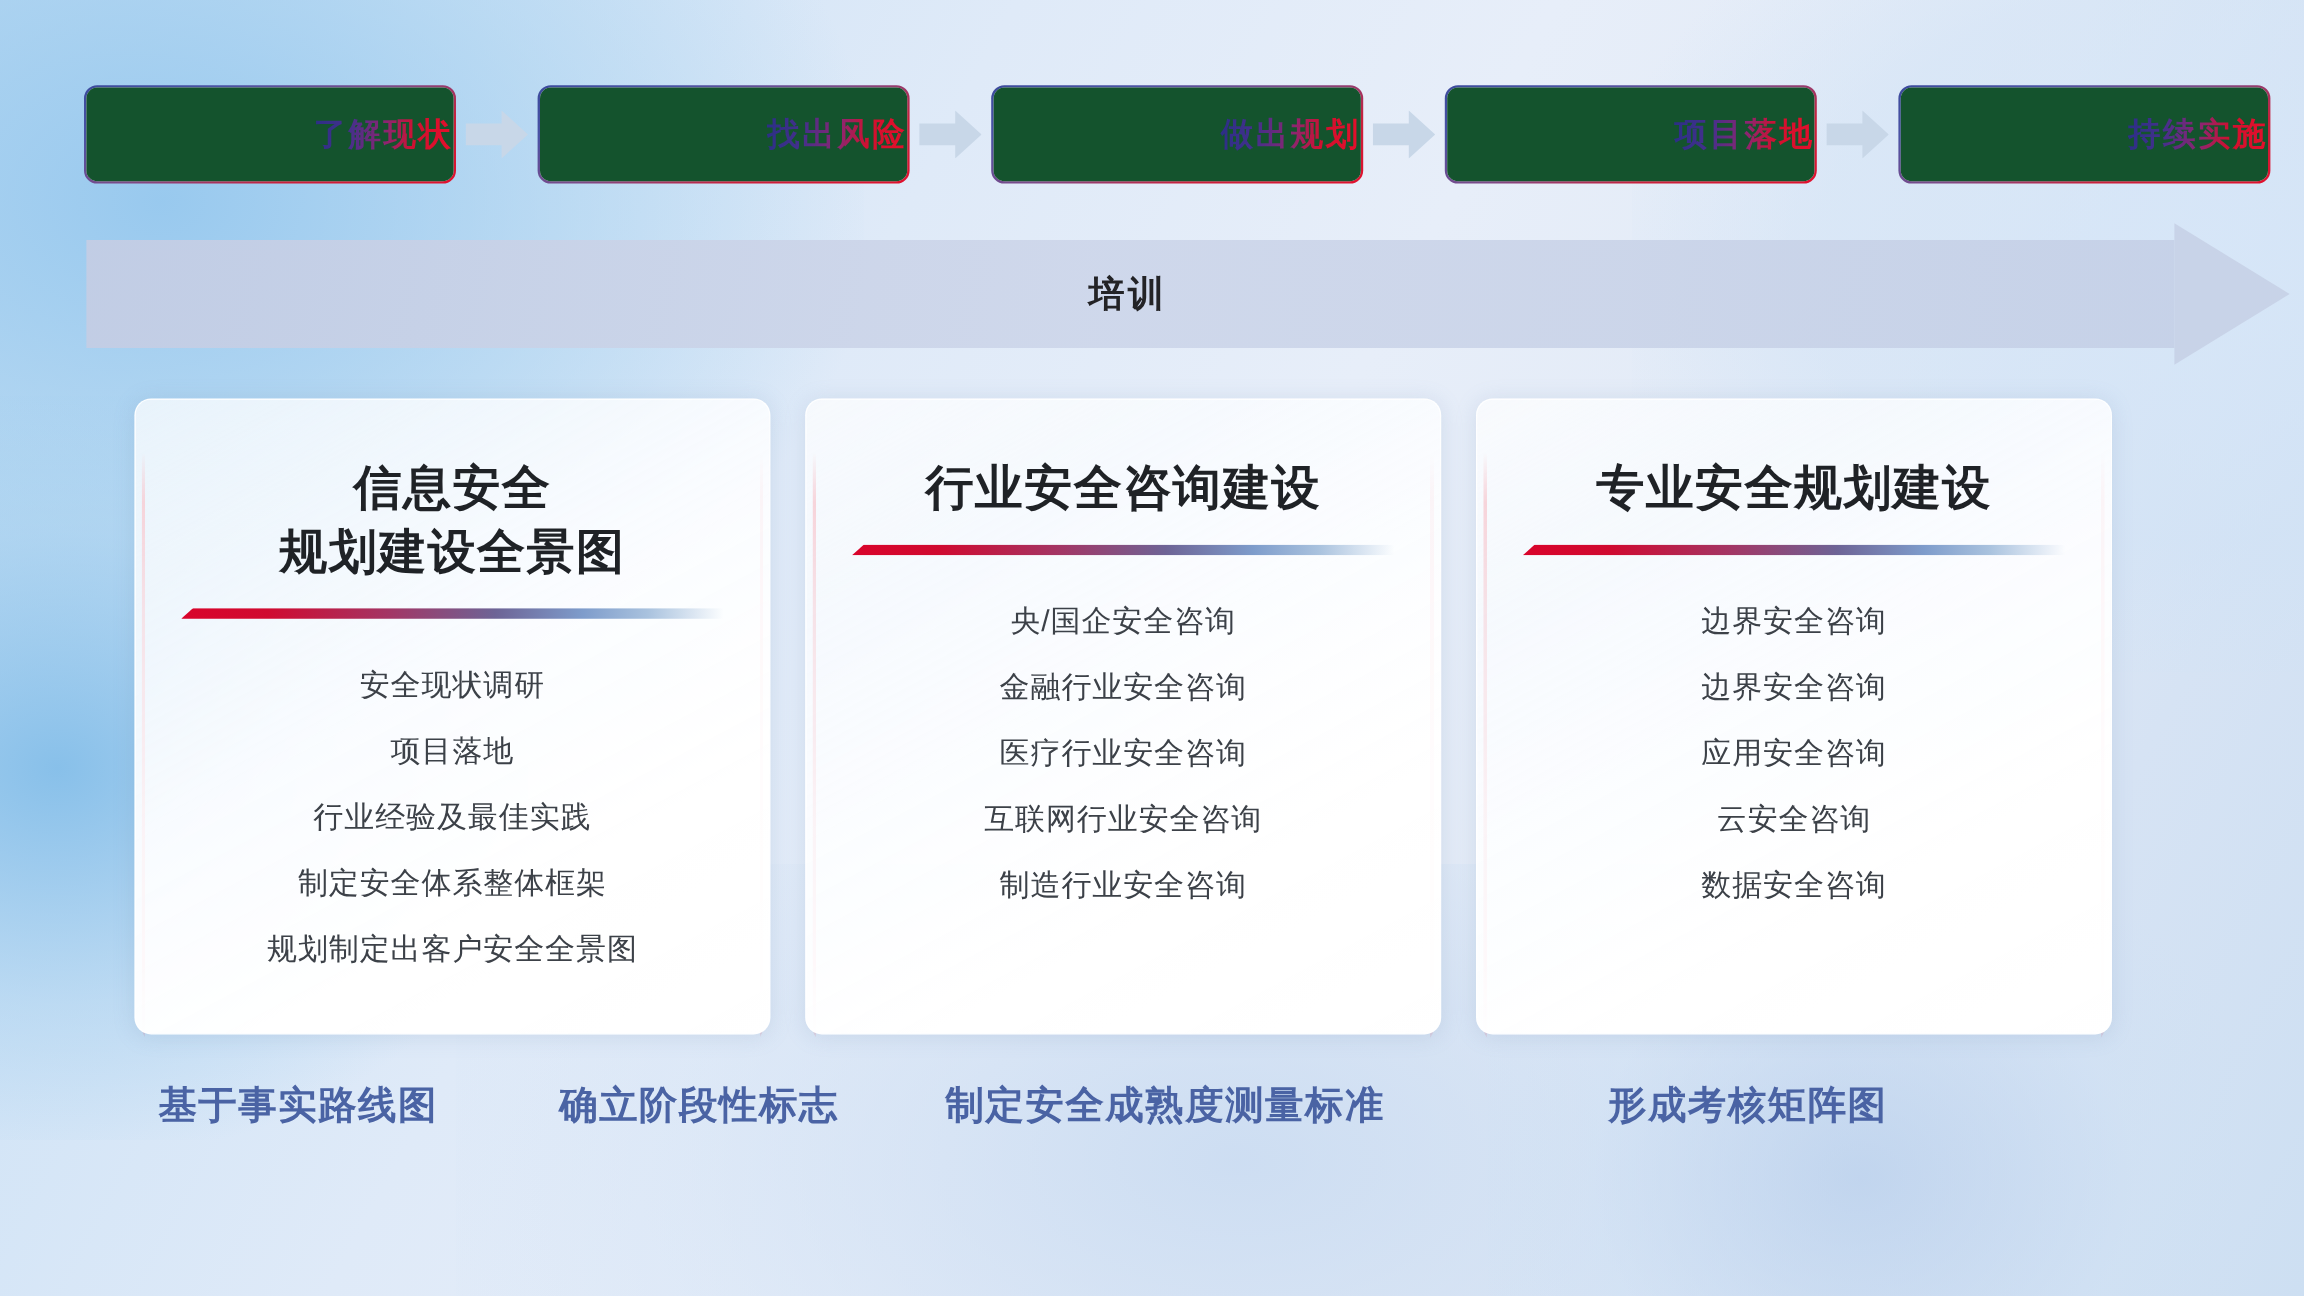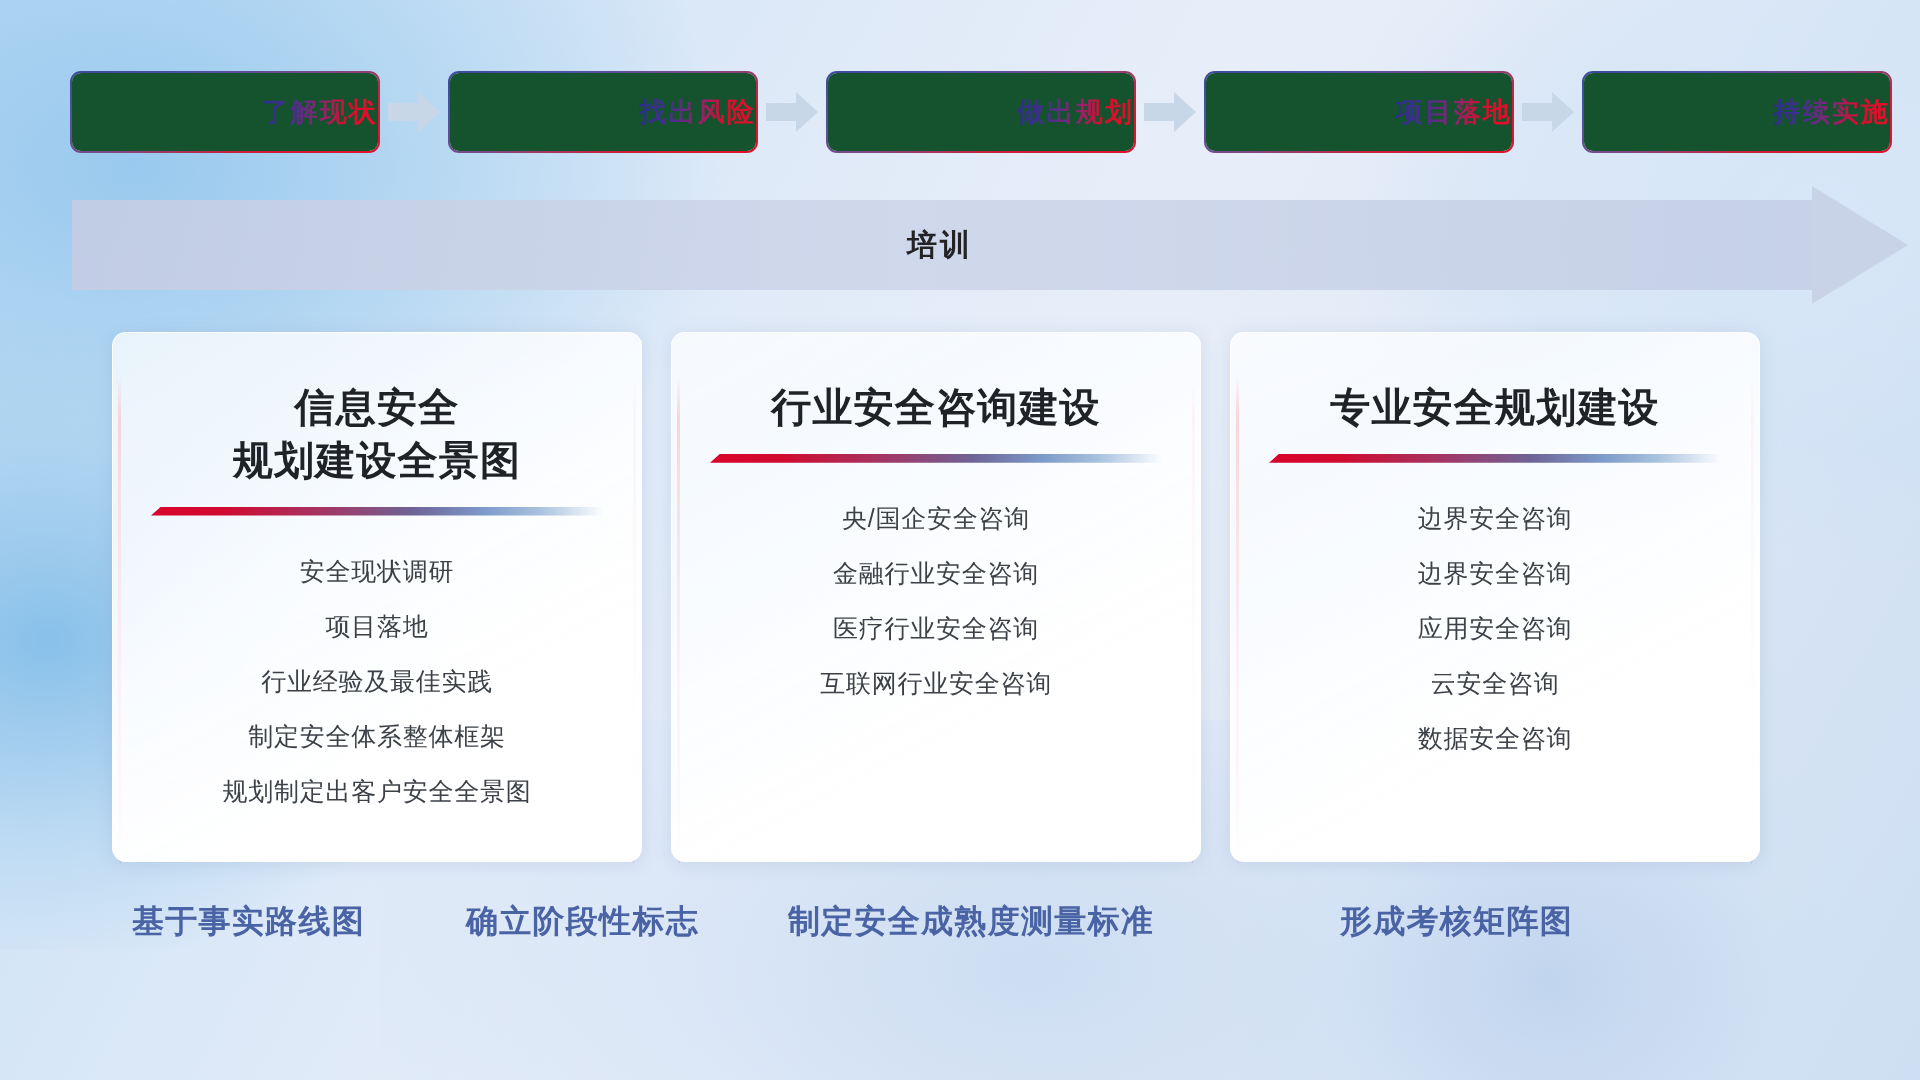--- a/index.html
+++ b/index.html
@@ -241,20 +241,21 @@
   <div class="card-wrap">
     <div class="card-glow"></div>
     <div class="card">
       <div class="card-title">行业安全咨询建设</div>
       <div class="card-rule"></div>
       <ul class="card-list">
         <li>央/国企安全咨询</li>
         <li>金融行业安全咨询</li>
         <li>医疗行业安全咨询</li>
         <li>互联网行业安全咨询</li>
+        <li>制造行业安全咨询</li>
       </ul>
     </div>
   </div>
 
   <div class="card-wrap">
     <div class="card-glow"></div>
     <div class="card">
       <div class="card-title">专业安全规划建设</div>
       <div class="card-rule"></div>
       <ul class="card-list">

